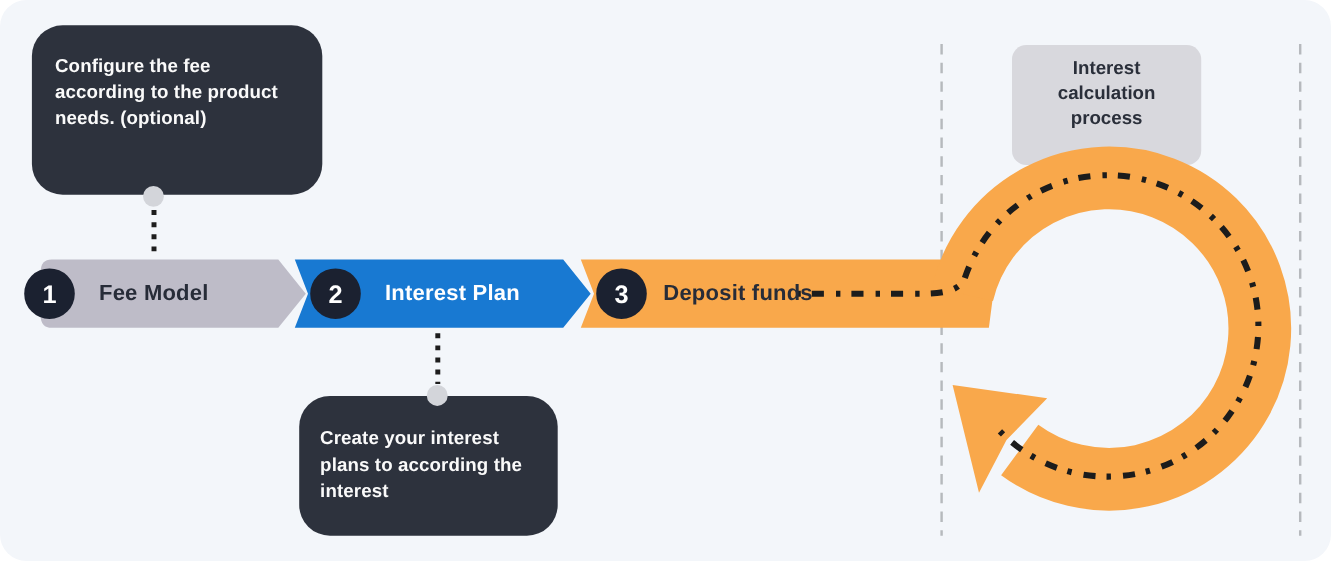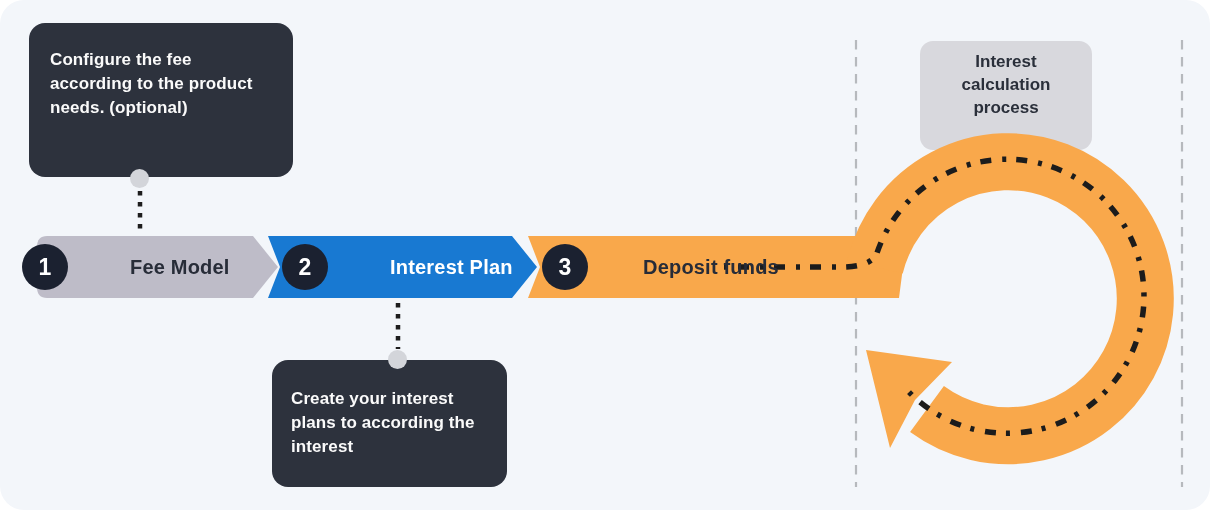--- a/index.html
+++ b/index.html
@@ -1,26 +1,26 @@
 <!DOCTYPE html>
 <html><head>
 <meta charset="utf-8">
 <style>
   * { margin: 0; padding: 0; box-sizing: border-box; }
   html, body { width: 1210px; height: 510px; background: #ffffff; font-family: "Liberation Sans", "DejaVu Sans", sans-serif; }
   .stage { position: relative; width: 1210px; height: 510px; background: #ffffff; overflow: hidden; }
   .panel { position: absolute; inset: 0; background: #f3f6fa; border-radius: 24px; }
   svg.layer { position: absolute; left: 0; top: 0; z-index: 1; }
 
-  .tooltip { position: absolute; z-index: 2; background: #2d323d; border-radius: 16px; color: #fafafa; font-weight: 700; font-size: 17px; line-height: 24px; letter-spacing: 0.1px; }
+  .tooltip { position: absolute; z-index: 2; background: #2d323d; border-radius: 28px; color: #fafafa; font-weight: 700; font-size: 17px; line-height: 24px; letter-spacing: 0.1px; }
   .tooltip .tt-inner { padding: 25px 20px 0 21px; }
   .connector-dot { position: absolute; z-index: 3; width: 19px; height: 19px; border-radius: 50%; background: #d3d5da; }
 
   .step-badge { position: absolute; z-index: 2; width: 46px; height: 46px; border-radius: 50%; background: #1b2130; color: #ffffff; font-weight: 700; font-size: 23px; line-height: 46px; text-align: center; }
-  .step-label { position: absolute; z-index: 2; top: 236px; height: 62px; line-height: 62px; font-weight: 700; font-size: 20px; letter-spacing: 0.2px; white-space: nowrap; color: #272c38; margin-left: 40px; }
+  .step-label { position: absolute; z-index: 2; top: 236px; height: 62px; line-height: 62px; font-weight: 700; font-size: 20px; letter-spacing: 0.2px; white-space: nowrap; color: #272c38; }
   .step-label.light { color: #ffffff; text-align: right; }
 
   .process-text { position: absolute; z-index: 2; left: 920px; top: 50px; width: 172px; text-align: center; color: #2a2f3a; font-weight: 700; font-size: 17px; line-height: 23px; }
 </style>
 </head>
 <body>
 
 <div class="stage">
   <div class="panel"></div>
 

